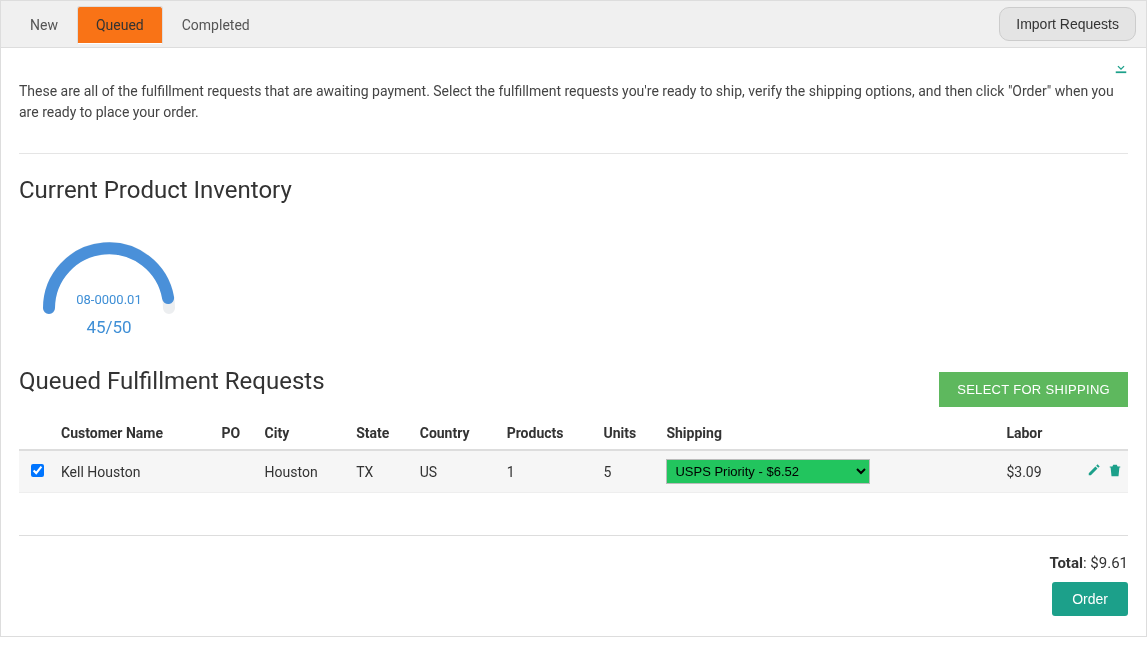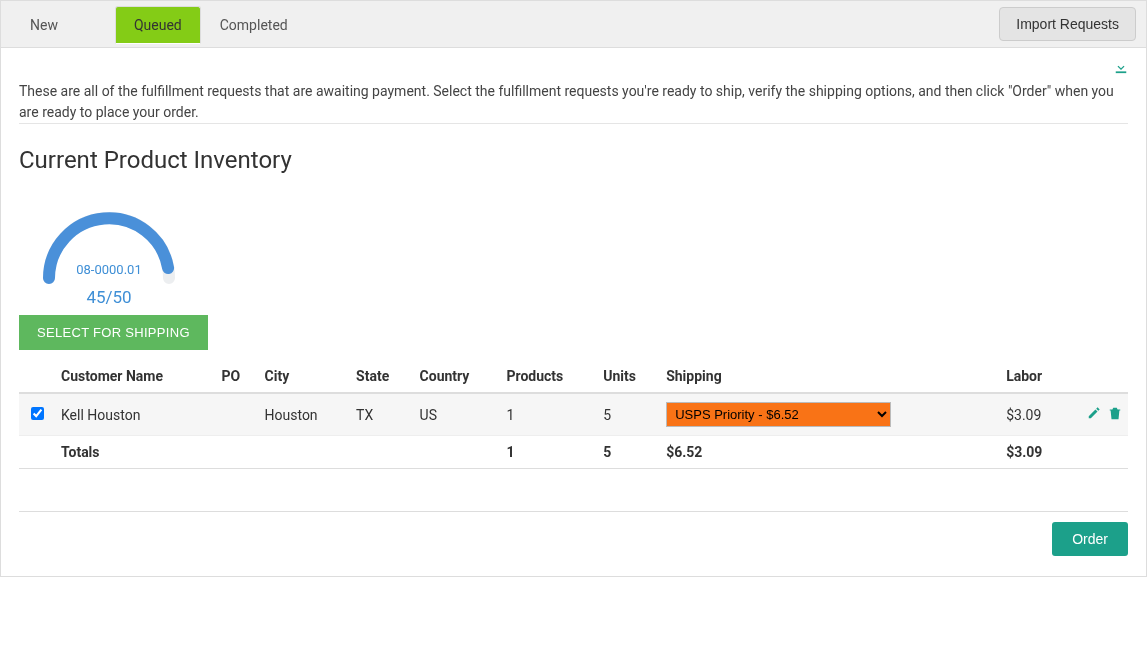--- a/index.html
+++ b/index.html
@@ -24,58 +24,57 @@
   .tab {
     padding: 10px 18px;
     color: #555;
     cursor: pointer;
     border: 1px solid transparent;
     border-bottom: none;
     margin-bottom: -1px;
     font-size: 14px;
   }
   .tab.active {
-    background: #84cc16;
+    background: #f97316;
     border: 1px solid #ddd;
     border-bottom: 1px solid #fff;
     border-radius: 3px 3px 0 0;
     color: #333;
-    margin-left: 38px;
   }
   .import-btn {
     margin-left: auto;
     margin-right: 10px;
     margin-top: 6px;
     margin-bottom: 6px;
     background: #e4e4e4;
     border: 1px solid #ccc;
     padding: 8px 16px;
     font-size: 14px;
     cursor: pointer;
     color: #333;
-    border-radius: 4px;
+    border-radius: 10px;
   }
   .content {
     padding: 12px 18px 20px 18px;
   }
   .download-row {
     text-align: right;
     padding-bottom: 4px;
   }
   .download-icon {
     color: #1ca08a;
     cursor: pointer;
     font-size: 14px;
     display: inline-block;
   }
   .intro-text {
     color: #444;
     font-size: 14px;
     line-height: 1.5;
-    padding-bottom: 0;
+    padding-bottom: 30px;
     border-bottom: 1px solid #e5e5e5;
   }
   h2 {
     font-weight: 400;
     font-size: 24px;
     color: #333;
     margin: 22px 0 14px 0;
   }
   .gauge-wrap {
     width: 180px;
@@ -148,24 +147,24 @@
   tbody tr.data-row {
     background: #f6f6f6;
   }
   tbody tr.totals-row td {
     font-weight: 700;
     border-bottom: 1px solid #ddd;
   }
   .col-check { width: 36px; text-align: center; }
   .col-actions { width: 60px; text-align: right; white-space: nowrap; }
   select.ship-select {
-    width: 225px;
+    width: 204px;
     padding: 3px 4px;
     font-size: 13px;
-    background: #f97316;
+    background: #22c55e;
     border: 1px solid #bbb;
   }
   .action-icon {
     cursor: pointer;
     display: inline-block;
     vertical-align: middle;
     margin-left: 4px;
   }
   .bottom-divider {
     border-top: 1px solid #ddd;
@@ -221,20 +220,21 @@
     <div class="gauge-wrap">
       <svg class="gauge-svg" width="160" height="100" viewBox="0 0 160 100">
         <path d="M 20 90 A 60 60 0 0 1 140 90" fill="none" stroke="#eceef0" stroke-width="12" stroke-linecap="round"></path>
         <path d="M 20 90 A 60 60 0 0 1 139.1 80" fill="none" stroke="#4a90d9" stroke-width="12" stroke-linecap="round"></path>
       </svg>
       <span class="gauge-label">08-0000.01</span>
       <span class="gauge-count">45/50</span>
     </div>
 
     <div class="section-header-row">
+      <h2>Queued Fulfillment Requests</h2>
       <div class="btn-group">
         <button class="btn-green">SELECT FOR SHIPPING</button>
       </div>
     </div>
 
     <table>
       <thead>
         <tr>
           <th class="col-check"></th>
           <th>Customer Name</th>
@@ -273,37 +273,27 @@
                   <path d="M12.1 1.5l2.4 2.4-1.6 1.6-2.4-2.4 1.6-1.6zM2 11.6l7.6-7.6 2.4 2.4L4.4 14H2v-2.4z"></path>
                 </svg>
             </span>
             <span class="action-icon">
               <svg width="14" height="14" viewBox="0 0 16 16" fill="#1ca08a">
                   <path d="M3 5h10l-1 10H4L3 5zm3-3h4l1 2H5l1-2zM2 4h12v1H2V4z"></path>
                 </svg>
             </span>
           </td>
         </tr>
-        <tr class="totals-row">
-          <td></td>
-          <td>Totals</td>
-          <td></td>
-          <td></td>
-          <td></td>
-          <td></td>
-          <td>1</td>
-          <td>5</td>
-          <td>$6.52</td>
-          <td>$3.09</td>
-          <td></td>
-        </tr>
       </tbody>
     </table>
 
     <div class="bottom-divider"></div>
 
+    <div class="total-row">
+      <span class="tlabel">Total</span><span>: </span><span>$9.61</span>
+    </div>
 
     <div class="order-row">
       <button class="order-btn">Order</button>
     </div>
 
   </div>
 </div>
 
 </body></html>

